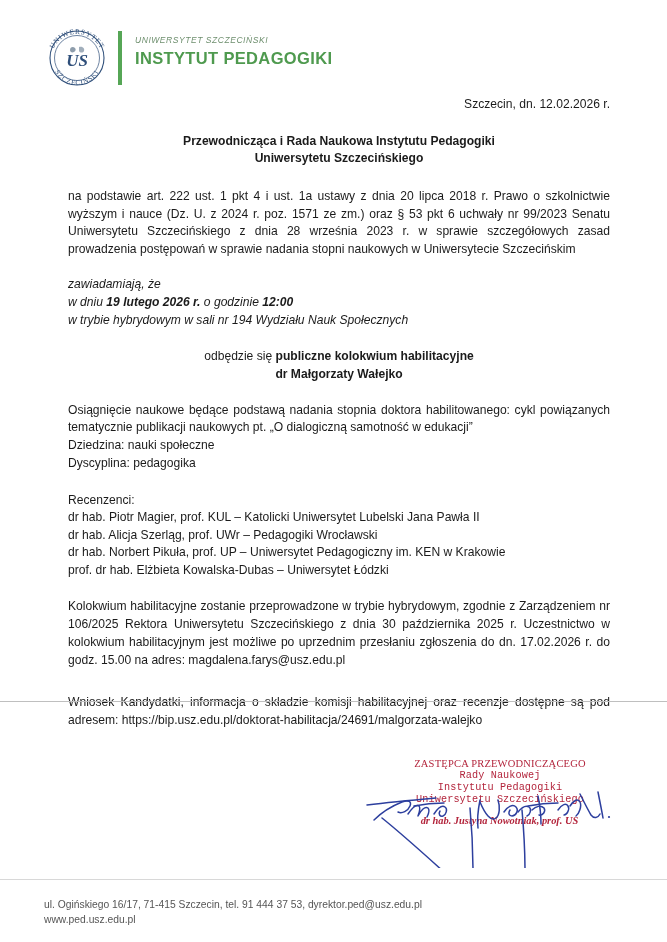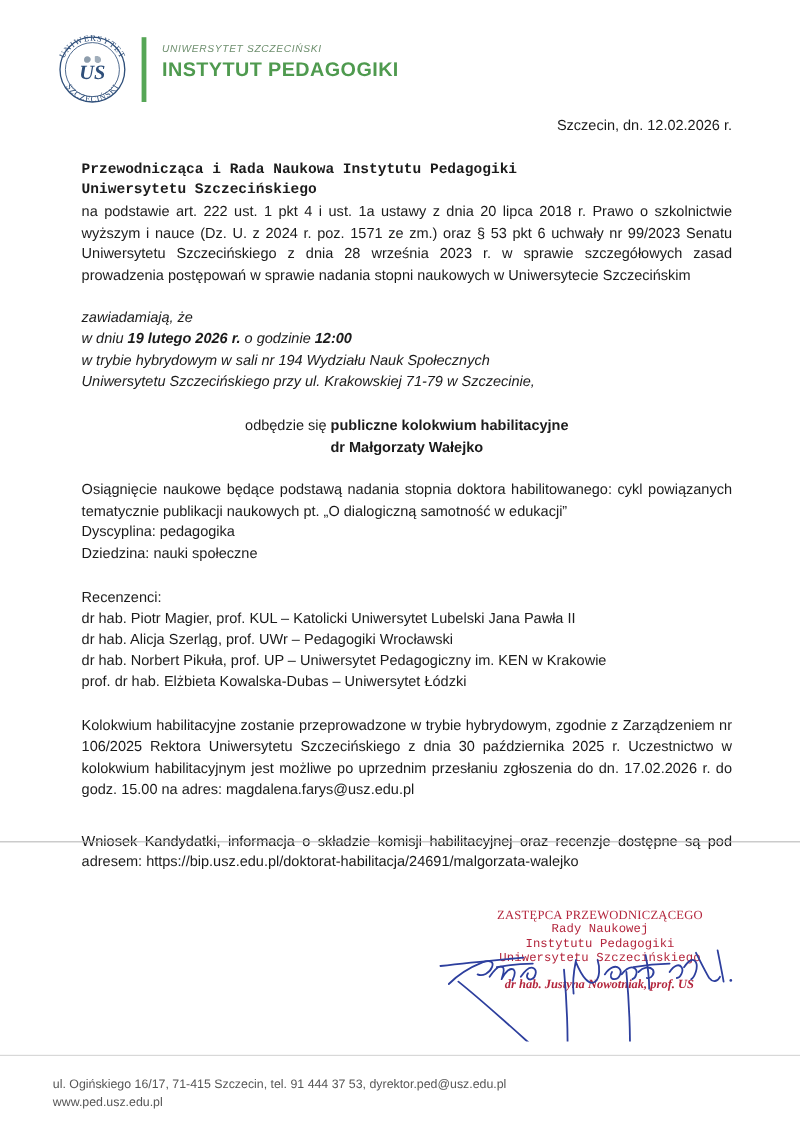--- a/index.html
+++ b/index.html
@@ -69,23 +69,24 @@
     top: 96px;
     width: 542px;
     font-size: 12.1px;
     line-height: 1.47;
   }
   .date-line {
     text-align: right;
     margin-bottom: 19px;
   }
   .addressee {
+    text-align: center;
     font-weight: bold;
     line-height: 1.45;
-    font-family: Liberation Mono, monospace;
+    margin-bottom: 20px;
   }
   .para-just {
     text-align: justify;
     text-justify: inter-word;
     margin: 0 0 16px 0;
   }
   .para-left {
     text-align: left;
     margin: 0;
   }
@@ -229,33 +230,32 @@
   </div>
 
   <p class="para-just">na podstawie art. 222 ust. 1 pkt 4 i ust. 1a ustawy z dnia 20 lipca 2018 r. Prawo o szkolnictwie wyższym i nauce (Dz. U. z 2024 r. poz. 1571 ze zm.) oraz § 53 pkt 6 uchwały nr 99/2023 Senatu Uniwersytetu Szczecińskiego z dnia 28 września 2023 r. w sprawie szczegółowych zasad prowadzenia postępowań w sprawie nadania stopni naukowych w Uniwersytecie Szczecińskim</p>
 
   <div class="center-block">
     <div>zawiadamiają, że</div>
     <div>
       <span>w dniu </span><b>19 lutego 2026 r.</b><span> o godzinie </span><b>12:00</b>
     </div>
     <div>w trybie hybrydowym w sali nr 194 Wydziału Nauk Społecznych</div>
-    <div>Uniwersytetu Szczecińskiego przy ul. Krakowskiej 71-79 w Szczecinie,</div>
   </div>
 
   <div class="center-title">
     <div>
       <span>odbędzie się </span><b>publiczne kolokwium habilitacyjne</b>
     </div>
     <div class="b">dr Małgorzaty Wałejko</div>
   </div>
 
   <p class="para-just" style="margin-bottom:0;">Osiągnięcie naukowe będące podstawą nadania stopnia doktora habilitowanego: cykl powiązanych tematycznie publikacji naukowych pt. „O dialogiczną samotność w edukacji”</p>
+  <div class="para-left">Dziedzina: nauki społeczne</div>
   <div class="para-left">Dyscyplina: pedagogika</div>
-  <div class="para-left">Dziedzina: nauki społeczne</div>
 
   <div class="spacer-lg"></div>
 
   <div class="reviewers-list">
     <div>Recenzenci:</div>
     <div>dr hab. Piotr Magier, prof. KUL – Katolicki Uniwersytet Lubelski Jana Pawła II</div>
     <div>dr hab. Alicja Szerląg, prof. UWr – Pedagogiki Wrocławski</div>
     <div>dr hab. Norbert Pikuła, prof. UP – Uniwersytet Pedagogiczny im. KEN w Krakowie</div>
     <div>prof. dr hab. Elżbieta Kowalska-Dubas – Uniwersytet Łódzki</div>
   </div>

